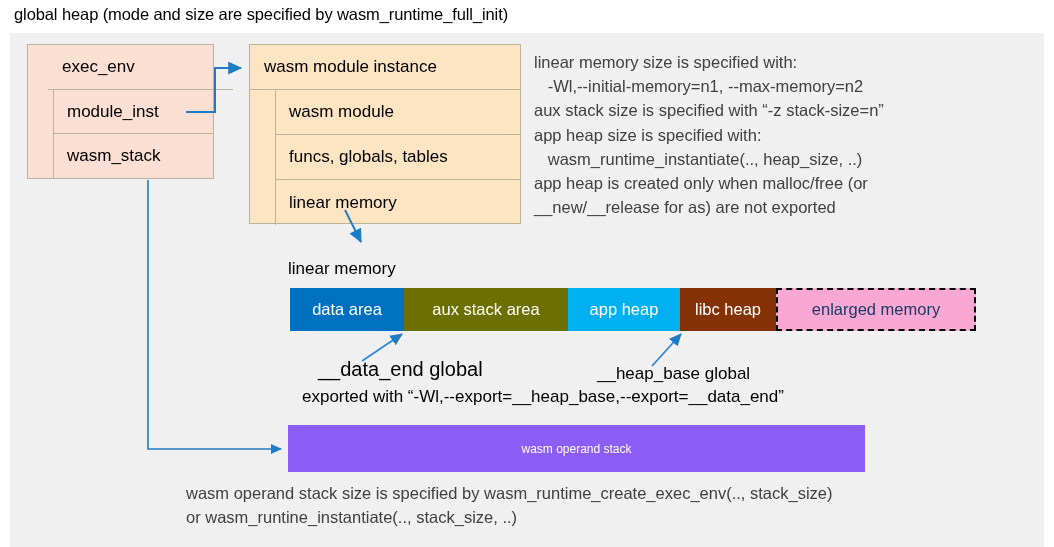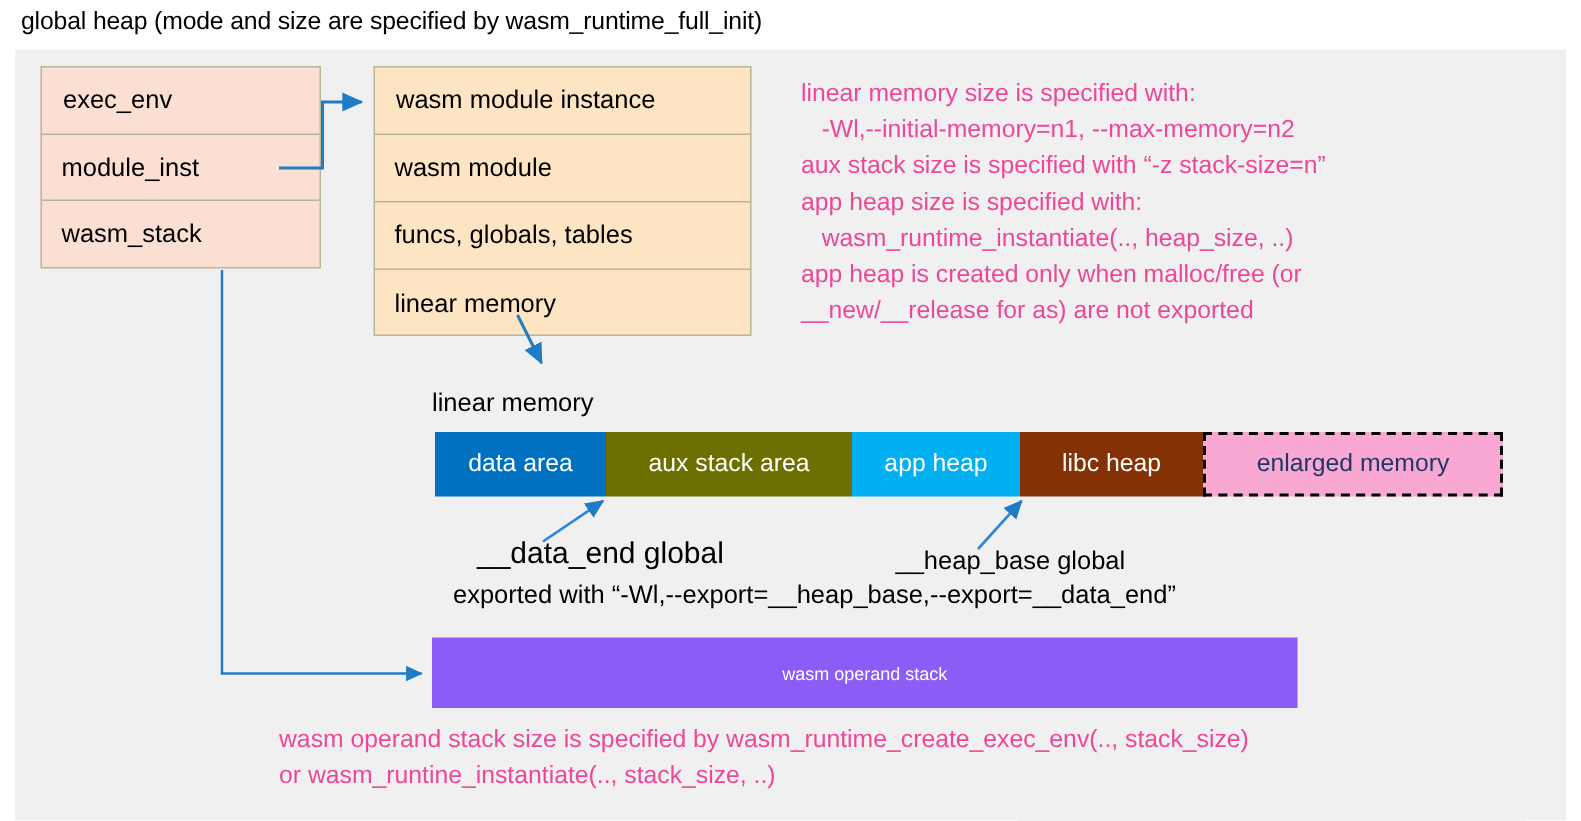--- a/index.html
+++ b/index.html
@@ -34,55 +34,55 @@
   
   .struct { position: absolute; border: 1px solid #b7b49a; box-sizing: border-box; }
   .struct .hdr {
     box-sizing: border-box;
     width: 100%;
     display: flex; align-items: center;
     padding-left: 14px;
     font-size: 17px;
     border-bottom: 1px solid #b7b49a;
   }
-  .struct .body { display: flex; flex-direction: column; }
+  .struct .body { display: flex; }
   .struct .gutter { box-sizing: border-box; border-right: 1px solid #b7b49a; }
   .struct .rows { flex: 1; }
   .struct .row {
     box-sizing: border-box;
     display: flex; align-items: center;
     padding-left: 13px;
     font-size: 17px;
     border-bottom: 1px solid #b7b49a;
   }
   .struct .row:last-child { border-bottom: none; }
 
   #exec-env {
     left: 27px; top: 44px; width: 187px; height: 135px;
     background: #fbdfd3;
   }
-  #exec-env .hdr { height: 45px; }
+  #exec-env .hdr { height: 45px; margin-left: 20px; }
   #exec-env .gutter { width: 26px; }
   #exec-env .row { height: 44px; }
 
   #module-instance {
-    left: 249px; top: 44px; width: 252px; height: 180px;
+    left: 249px; top: 44px; width: 272px; height: 180px;
     background: #fde5c3;
   }
   #module-instance .hdr { height: 45px; }
   #module-instance .gutter { width: 26px; }
   #module-instance .row { height: 45px; }
 
   
   .note {
     position: absolute;
     font-size: 16.5px;
     line-height: 24.2px;
     white-space: pre;
-    color: #ec4899;
+    color: #404040;
   }
   #spec-note { left: 534px; top: 50px; }
 
   
   #linear-memory-label {
     position: absolute; left: 288px; top: 259px;
     font-size: 17px;
   }
   #memory-bar {
     position: absolute;
@@ -160,21 +160,21 @@
 app heap size is specified with:
    wasm_runtime_instantiate(.., heap_size, ..)
 app heap is created only when malloc/free (or
 __new/__release for as) are not exported</div>
 
   <div id="linear-memory-label">linear memory</div>
   <div id="memory-bar">
       <div class="seg" style="width: 114px; background: rgb(0, 112, 192);">data area</div>
       <div class="seg" style="width: 164px; background: rgb(107, 112, 0);">aux stack area</div>
       <div class="seg" style="width: 112px; background: rgb(0, 176, 240);">app heap</div>
-      <div class="seg" style="width: 122px; background: rgb(132, 50, 5);">libc heap</div>
+      <div class="seg" style="width: 96px; background: rgb(132, 50, 5);">libc heap</div>
       <div class="seg seg-dashed" style="width: 200px;">enlarged memory</div>
     </div>
 
   <div id="data-end-label">__data_end global</div>
   <div id="heap-base-label">__heap_base global</div>
   <div id="export-line">exported with “-Wl,--export=__heap_base,--export=__data_end”</div>
 
   <div id="operand-stack">wasm operand stack</div>
 
   <div class="note" id="stack-note">wasm operand stack size is specified by wasm_runtime_create_exec_env(.., stack_size)

